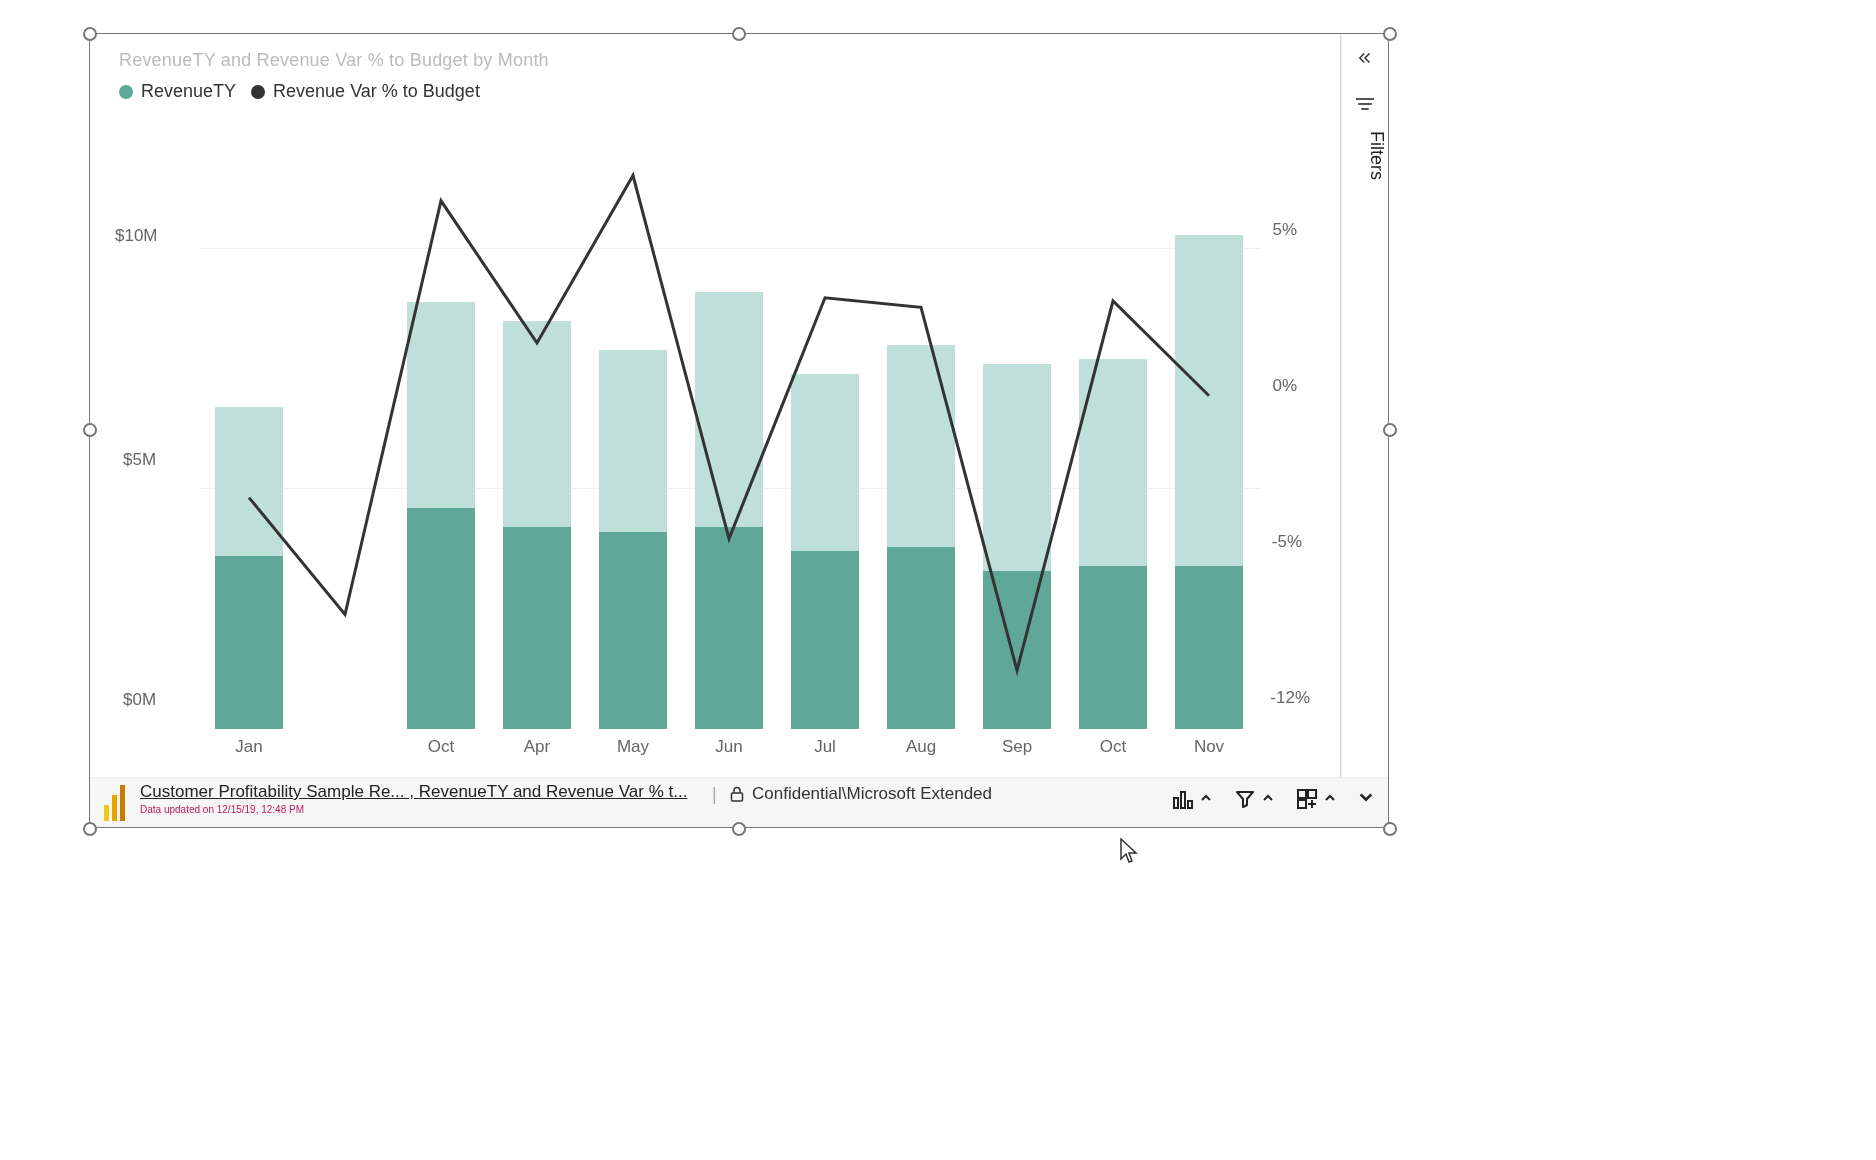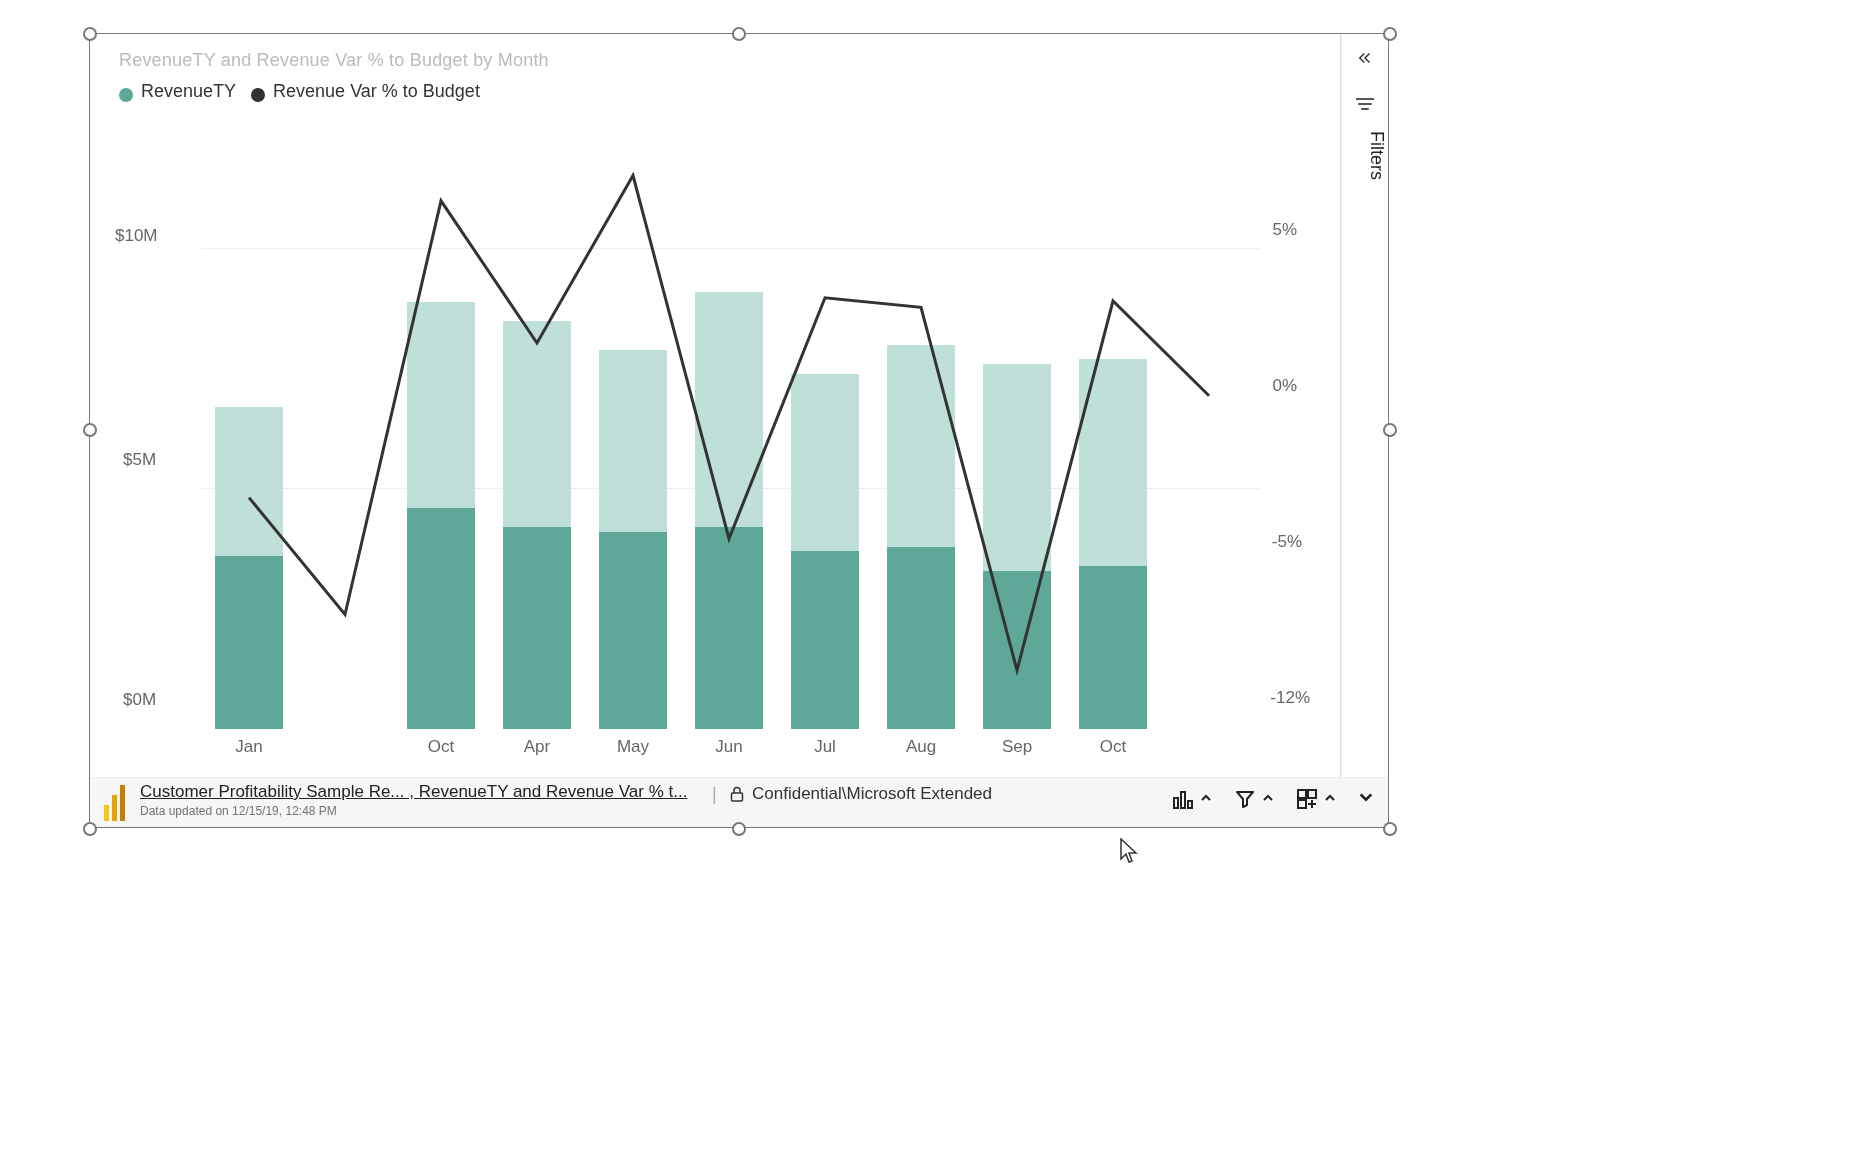--- a/index.html
+++ b/index.html
@@ -9,36 +9,36 @@
   .inner-border{position:absolute;right:0;top:0;bottom:0;width:1px;background:#ddd;}
   
   .filters-rail{position:absolute;right:1px;top:1px;bottom:0;width:46px;border-left:1px solid #eee;box-sizing:border-box;}
   .filters-rail .collapse{display:flex;justify-content:center;margin-top:14px;color:#333;}
   .filters-label{position:absolute;top:96px;left:0;right:0;text-align:center;color:#222;font-size:18px;writing-mode:vertical-rl;transform:rotate(0deg);display:flex;justify-content:center;}
   .filters-icon{position:absolute;top:62px;left:0;right:0;display:flex;justify-content:center;color:#555;}
   
   .chart-area{position:absolute;left:1px;top:1px;right:48px;bottom:52px;box-sizing:border-box;}
   .chart-title{position:absolute;left:28px;top:15px;color:#bbb;font-size:18px;letter-spacing:.2px;}
   .legend{position:absolute;left:28px;top:46px;font-size:18px;color:#333;}
-  .legend .item{display:inline-flex;align-items:flex-end;margin-right:10px;}
+  .legend .item{display:inline-flex;align-items:center;margin-right:10px;}
   .legend .sw{width:14px;height:14px;border-radius:50%;display:inline-block;margin-right:8px;}
   .axis-label{position:absolute;color:#666;font-size:17px;}
   .plot{position:absolute;left:110px;right:80px;top:90px;bottom:46px;}
   .grid-line{position:absolute;left:0;right:0;height:1px;background:#eee;}
   .bar-group{position:absolute;bottom:0;}
   .bar{position:absolute;bottom:0;}
   .bar.upper{background:#bfe0d8;}
   .bar.lower{background:#5fa897;}
   .xcat{position:absolute;color:#666;font-size:17px;bottom:-28px;text-align:center;}
   svg.line{position:absolute;left:0;top:0;overflow:visible;}
   
   .footer{position:absolute;left:0;right:0;bottom:0;height:50px;background:#f6f6f6;border-top:1px solid #eee;box-sizing:border-box;}
   .footer .pbi-logo{position:absolute;left:14px;top:7px;width:22px;height:36px;}
   .footer .link{position:absolute;left:50px;top:4px;font-size:17px;color:#222;text-decoration:underline;white-space:nowrap;}
-  .footer .updated{position:absolute;left:50px;top:26px;font-size:12px;color:#737373;}
+  .footer .updated{position:absolute;left:50px;top:26px;font-size:10px;color:#be185d;}
   .footer .divider{position:absolute;left:622px;top:6px;color:#aaa;font-size:18px;}
   .footer .sensitivity{position:absolute;left:640px;top:6px;font-size:17px;color:#333;display:flex;align-items:center;gap:8px;}
   .footer .tools{position:absolute;right:14px;top:10px;display:flex;align-items:center;gap:22px;color:#222;}
   .footer .tools .tool{display:flex;align-items:center;gap:6px;}
   .chev{display:inline-block;}
   .cursor{position:absolute;}
 </style>
 </head>
 <body>
 
@@ -122,20 +122,25 @@
           <div class="bar lower" style="width:68px;height:158px"></div>
           <div class="xcat" style="left:-14px;width:96px">Sep</div>
         </div>
 
         <div class="bar-group" style="left:878px;width:68px;height:600px">
           <div class="bar upper" style="width:68px;height:370px"></div>
           <div class="bar lower" style="width:68px;height:163px"></div>
           <div class="xcat" style="left:-14px;width:96px">Oct</div>
         </div>
 
+        <div class="bar-group" style="left:974px;width:68px;height:600px">
+          <div class="bar upper" style="width:68px;height:494px"></div>
+          <div class="bar lower" style="width:68px;height:163px"></div>
+          <div class="xcat" style="left:-14px;width:96px">Nov</div>
+        </div>
 
         <svg class="line" width="1060" height="600">
           <polyline fill="none" stroke="#333" stroke-width="3" points="48,372.6 144,489.5 240,75.8 336,218.0 432,50.5 528,413.7 624,172.8 720,182.3 816,545.4 912,176.0 1008,270.7"></polyline>
         </svg>
       </div>
     </div>
 
     <div class="filters-rail">
       <div class="collapse">
         <svg width="18" height="18" viewBox="0 0 24 24">

